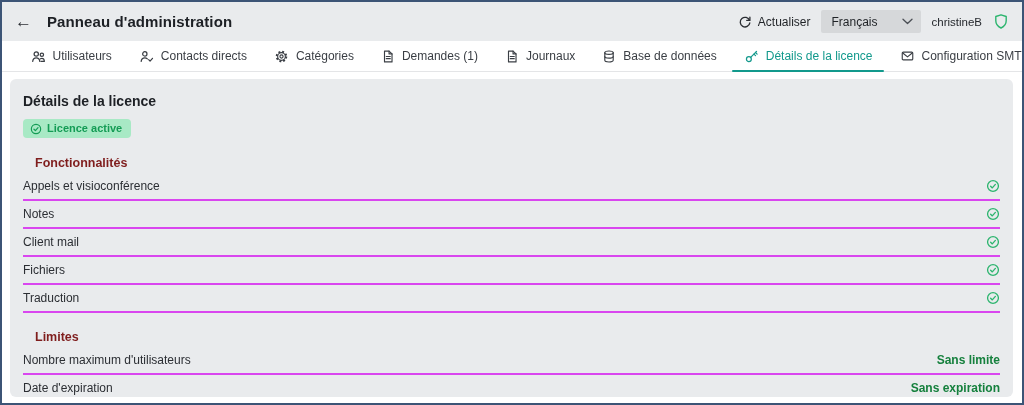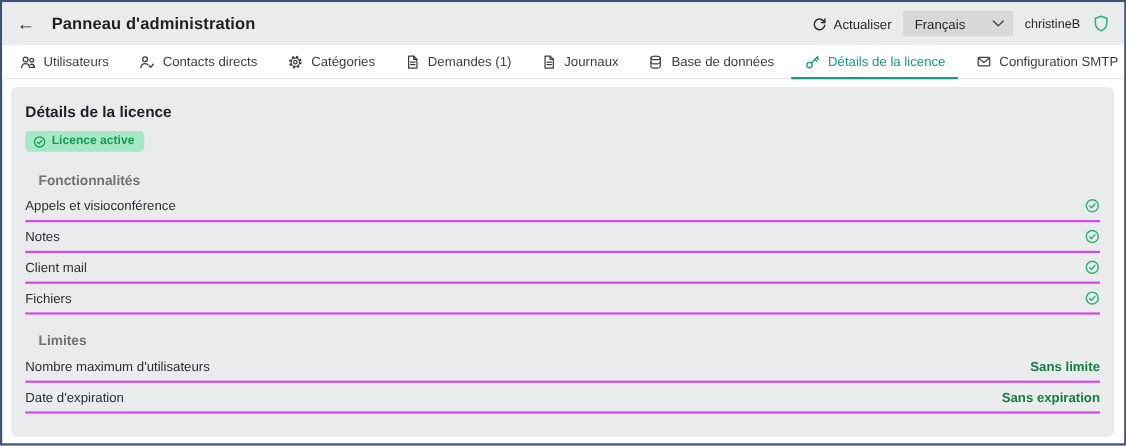--- a/index.html
+++ b/index.html
@@ -64,21 +64,21 @@
   .lang-select svg { display: block; color: #4a4e54; }
   .username { font-size: 11.5px; color: #26292e; }
   .shield svg { display: block; color: var(--green, #2db56f); }
   
   .tabbar {
     height: 31px;
     background: #ffffff;
     border-bottom: 1px solid #e4e5e7;
     display: flex;
     align-items: stretch;
-    padding-left: 2px;
+    padding-left: 15px;
   }
   .tab {
     position: relative;
     display: flex;
     align-items: center;
     gap: 7px;
     padding: 0 13.5px;
     font-size: 12px;
     color: #3a3e44;
     cursor: pointer;
@@ -118,21 +118,21 @@
     font-size: 11px;
     font-weight: 700;
     border-radius: 4px;
     padding: 3px 9px 3px 7px;
     line-height: 1.2;
   }
   .badge svg { display: block; }
   .section-title {
     font-size: 12.5px;
     font-weight: 600;
-    color: #737373;
+    color: #7f1d1d;
     margin-top: 17px;
     margin-bottom: 3px;
     padding-left: 12px;
   }
   .row {
     height: 28px;
     display: flex;
     align-items: center;
     justify-content: space-between;
     border-bottom: 2px solid #d946ef;
@@ -304,20 +304,29 @@
       </div>
       <div class="row">
         <span class="row-label">Fichiers</span>
         <span class="check">
           <svg width="14" height="14" viewBox="0 0 16 16" fill="none" stroke="currentColor" stroke-width="1.5" stroke-linecap="round" stroke-linejoin="round">
             <circle cx="8" cy="8" r="6.2"></circle>
             <path d="M5.3 8.3l1.9 1.9 3.5-4"></path>
           </svg>
         </span>
       </div>
+      <div class="row">
+        <span class="row-label">Traduction</span>
+        <span class="check">
+          <svg width="14" height="14" viewBox="0 0 16 16" fill="none" stroke="currentColor" stroke-width="1.5" stroke-linecap="round" stroke-linejoin="round">
+            <circle cx="8" cy="8" r="6.2"></circle>
+            <path d="M5.3 8.3l1.9 1.9 3.5-4"></path>
+          </svg>
+        </span>
+      </div>
       <div class="section-title">Limites</div>
       <div class="row">
         <span class="row-label">Nombre maximum d'utilisateurs</span>
         <span class="row-value">Sans limite</span>
       </div>
       <div class="row">
         <span class="row-label">Date d'expiration</span>
         <span class="row-value">Sans expiration</span>
       </div>
     </div>

